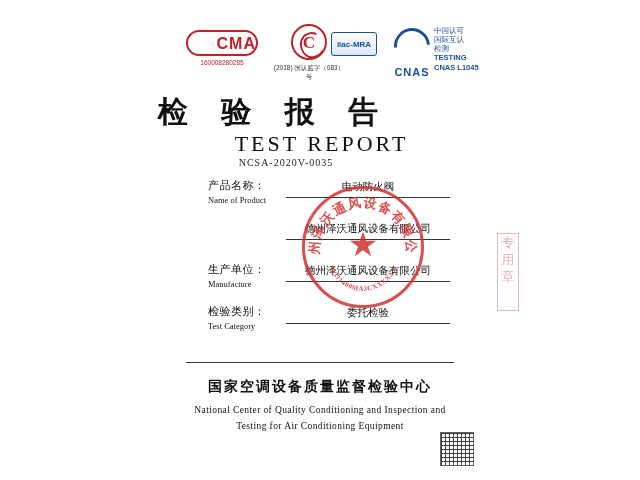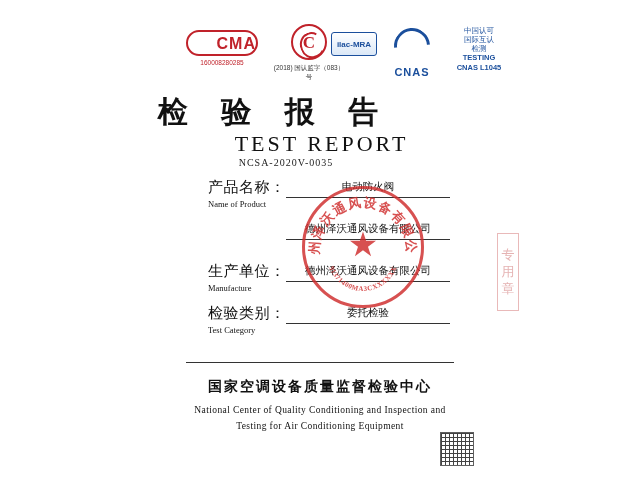--- a/index.html
+++ b/index.html
@@ -133,21 +133,21 @@
     transform: rotate(40deg);
   }
   .cnas-text {
     color: #1b4f9c;
     font-family: "Liberation Sans", sans-serif;
     font-size: 11px;
     font-weight: bold;
     letter-spacing: 1px;
   }
 
-  .logo-cnas-txt { left: 434px; top: 12px; width: 90px; text-align: center; }
+  .logo-cnas-txt { left: 434px; top: 12px; width: 90px; text-align: left; }
   .cnas-cn {
     color: #1b4f9c;
     font-family: "Liberation Sans", sans-serif;
     font-size: 7.5px;
     line-height: 9px;
   }
   .cnas-en {
     color: #1b4f9c;
     font-family: "Liberation Sans", sans-serif;
     font-size: 7.5px;
@@ -205,21 +205,21 @@
     height: 42px;
   }
   .field-label {
     position: absolute;
     left: 208px;
     top: 0;
     width: 76px;
   }
   .label-cn {
     font-family: Liberation Serif, serif;
-    font-size: 15px;
+    font-size: 11px;
     letter-spacing: 0.5px;
     color: #111;
     white-space: nowrap;
   }
   .label-en {
     font-family: "Liberation Serif", serif;
     font-size: 8.5px;
     color: #111;
     margin-top: 2px;
     white-space: nowrap;
@@ -286,21 +286,21 @@
     left: 497px;
     top: 233px;
     width: 22px;
     height: 78px;
     border: 1.5px solid #e2a2a2;
     color: #dd9a9a;
     font-family: "Liberation Serif", serif;
     font-size: 13px;
     line-height: 17px;
     text-align: center;
-    padding-top: 12px;
+    padding-top: 0;
     box-sizing: border-box;
     z-index: 4;
     opacity: 0.75;
   }
 
   
   .footer-rule {
     position: absolute;
     left: 186px;
     top: 362px;

